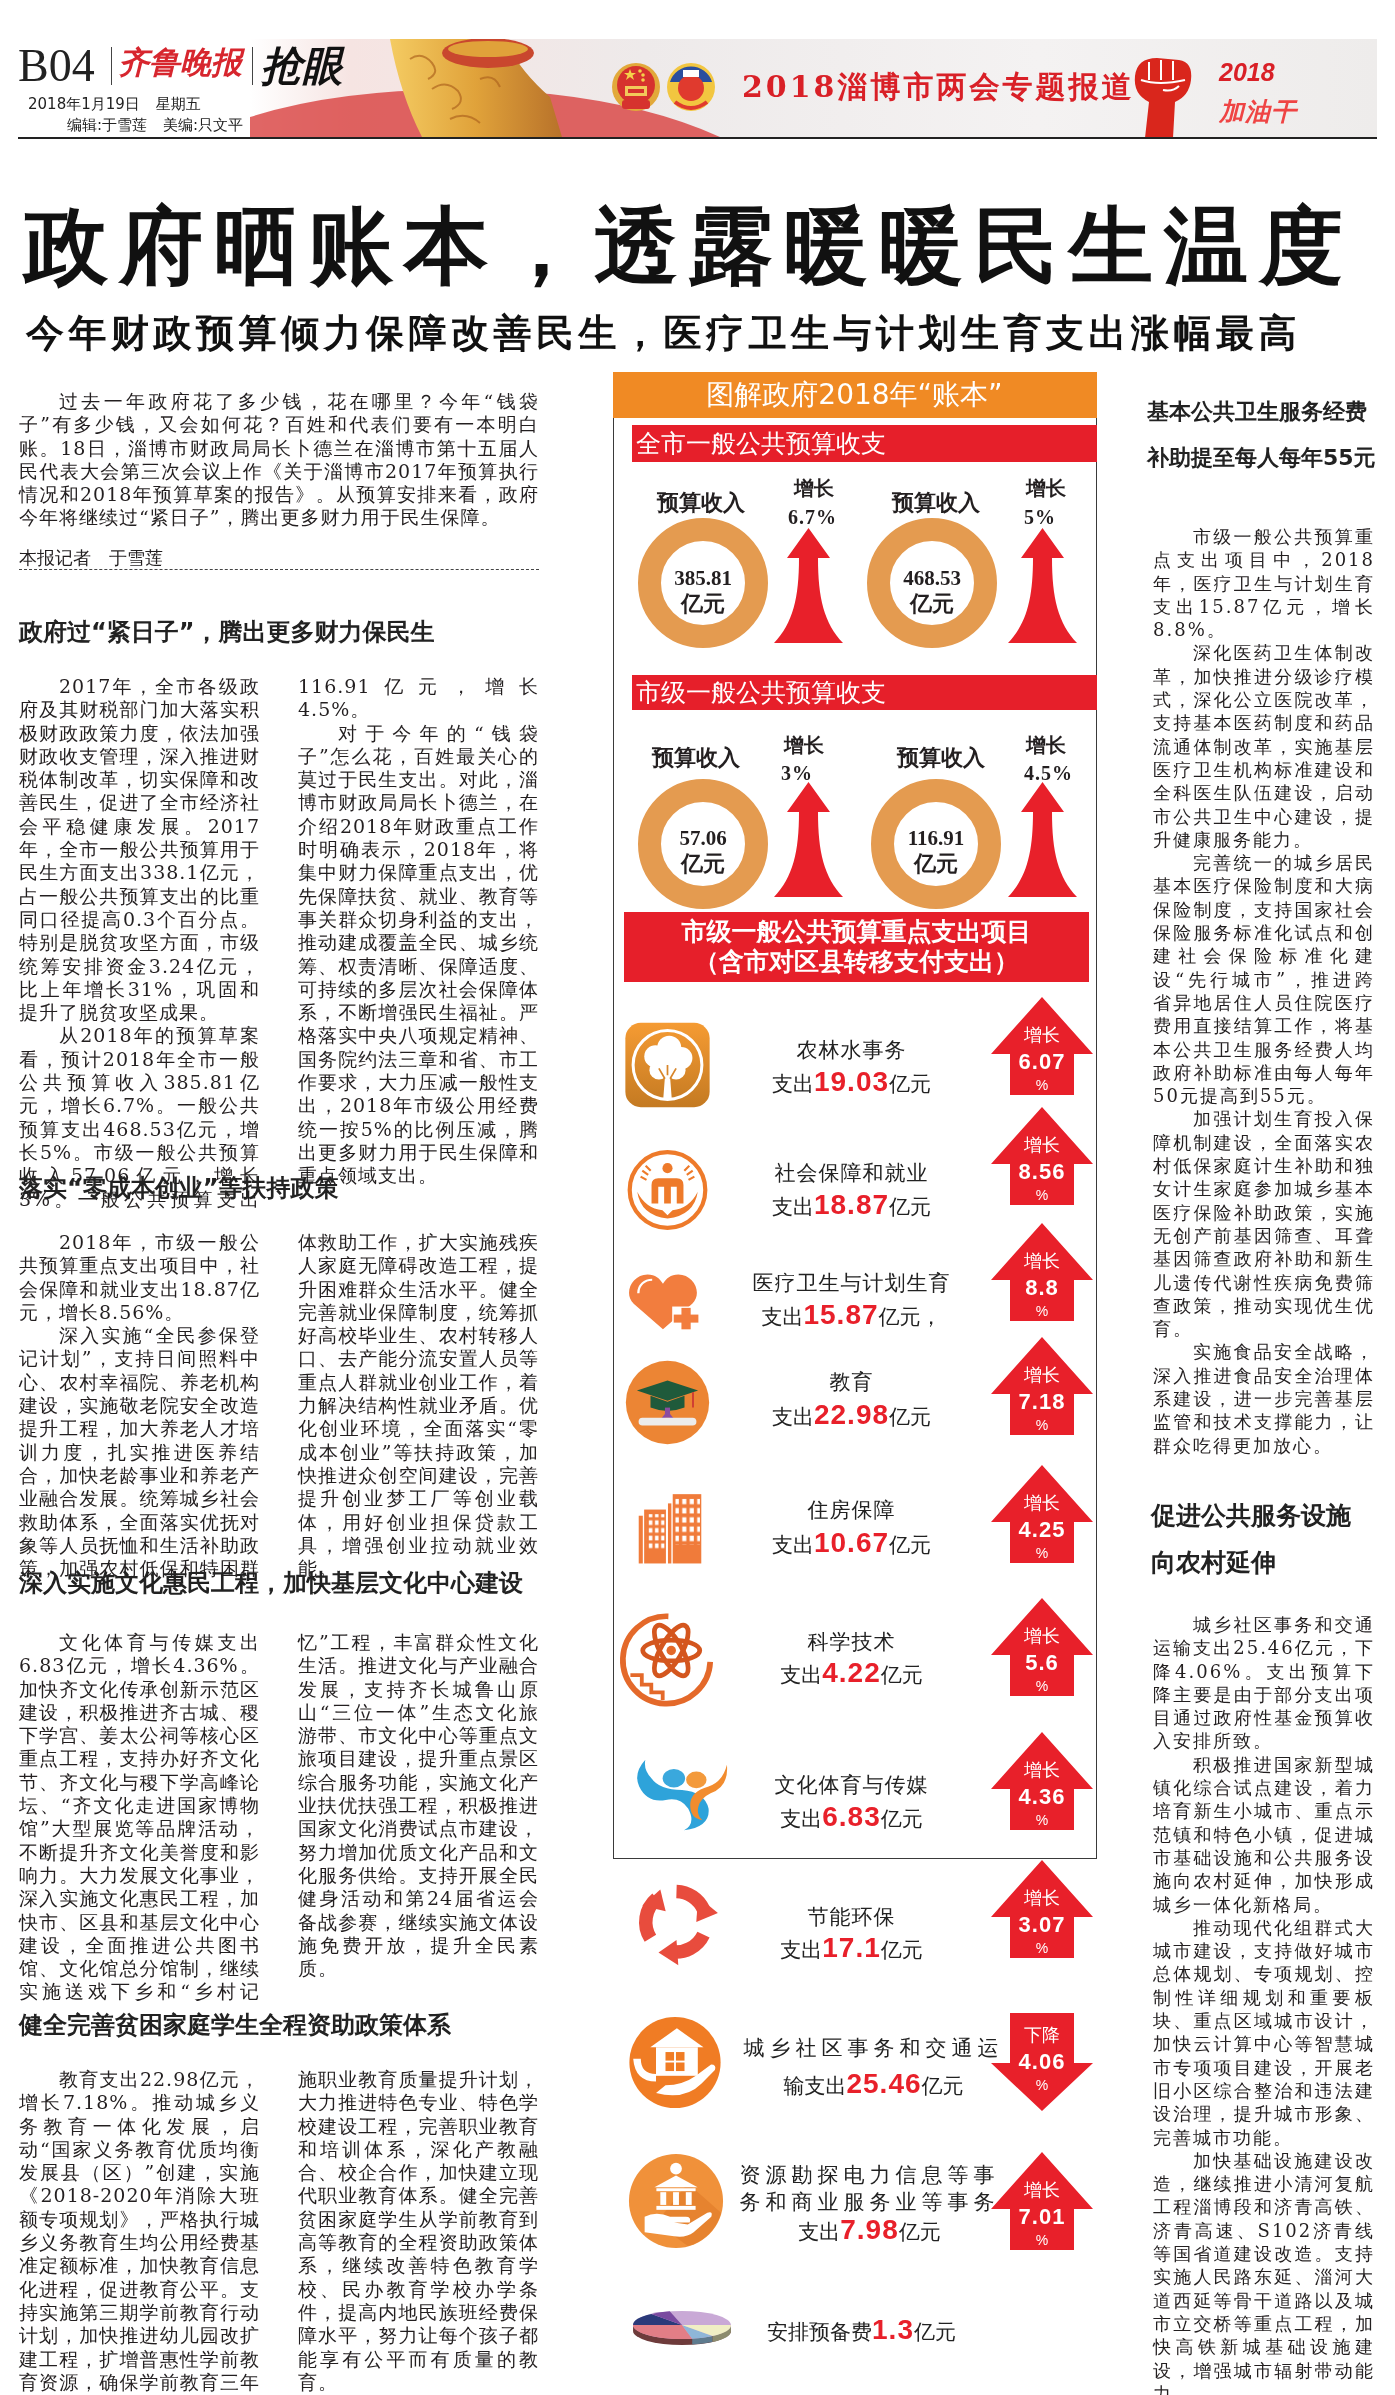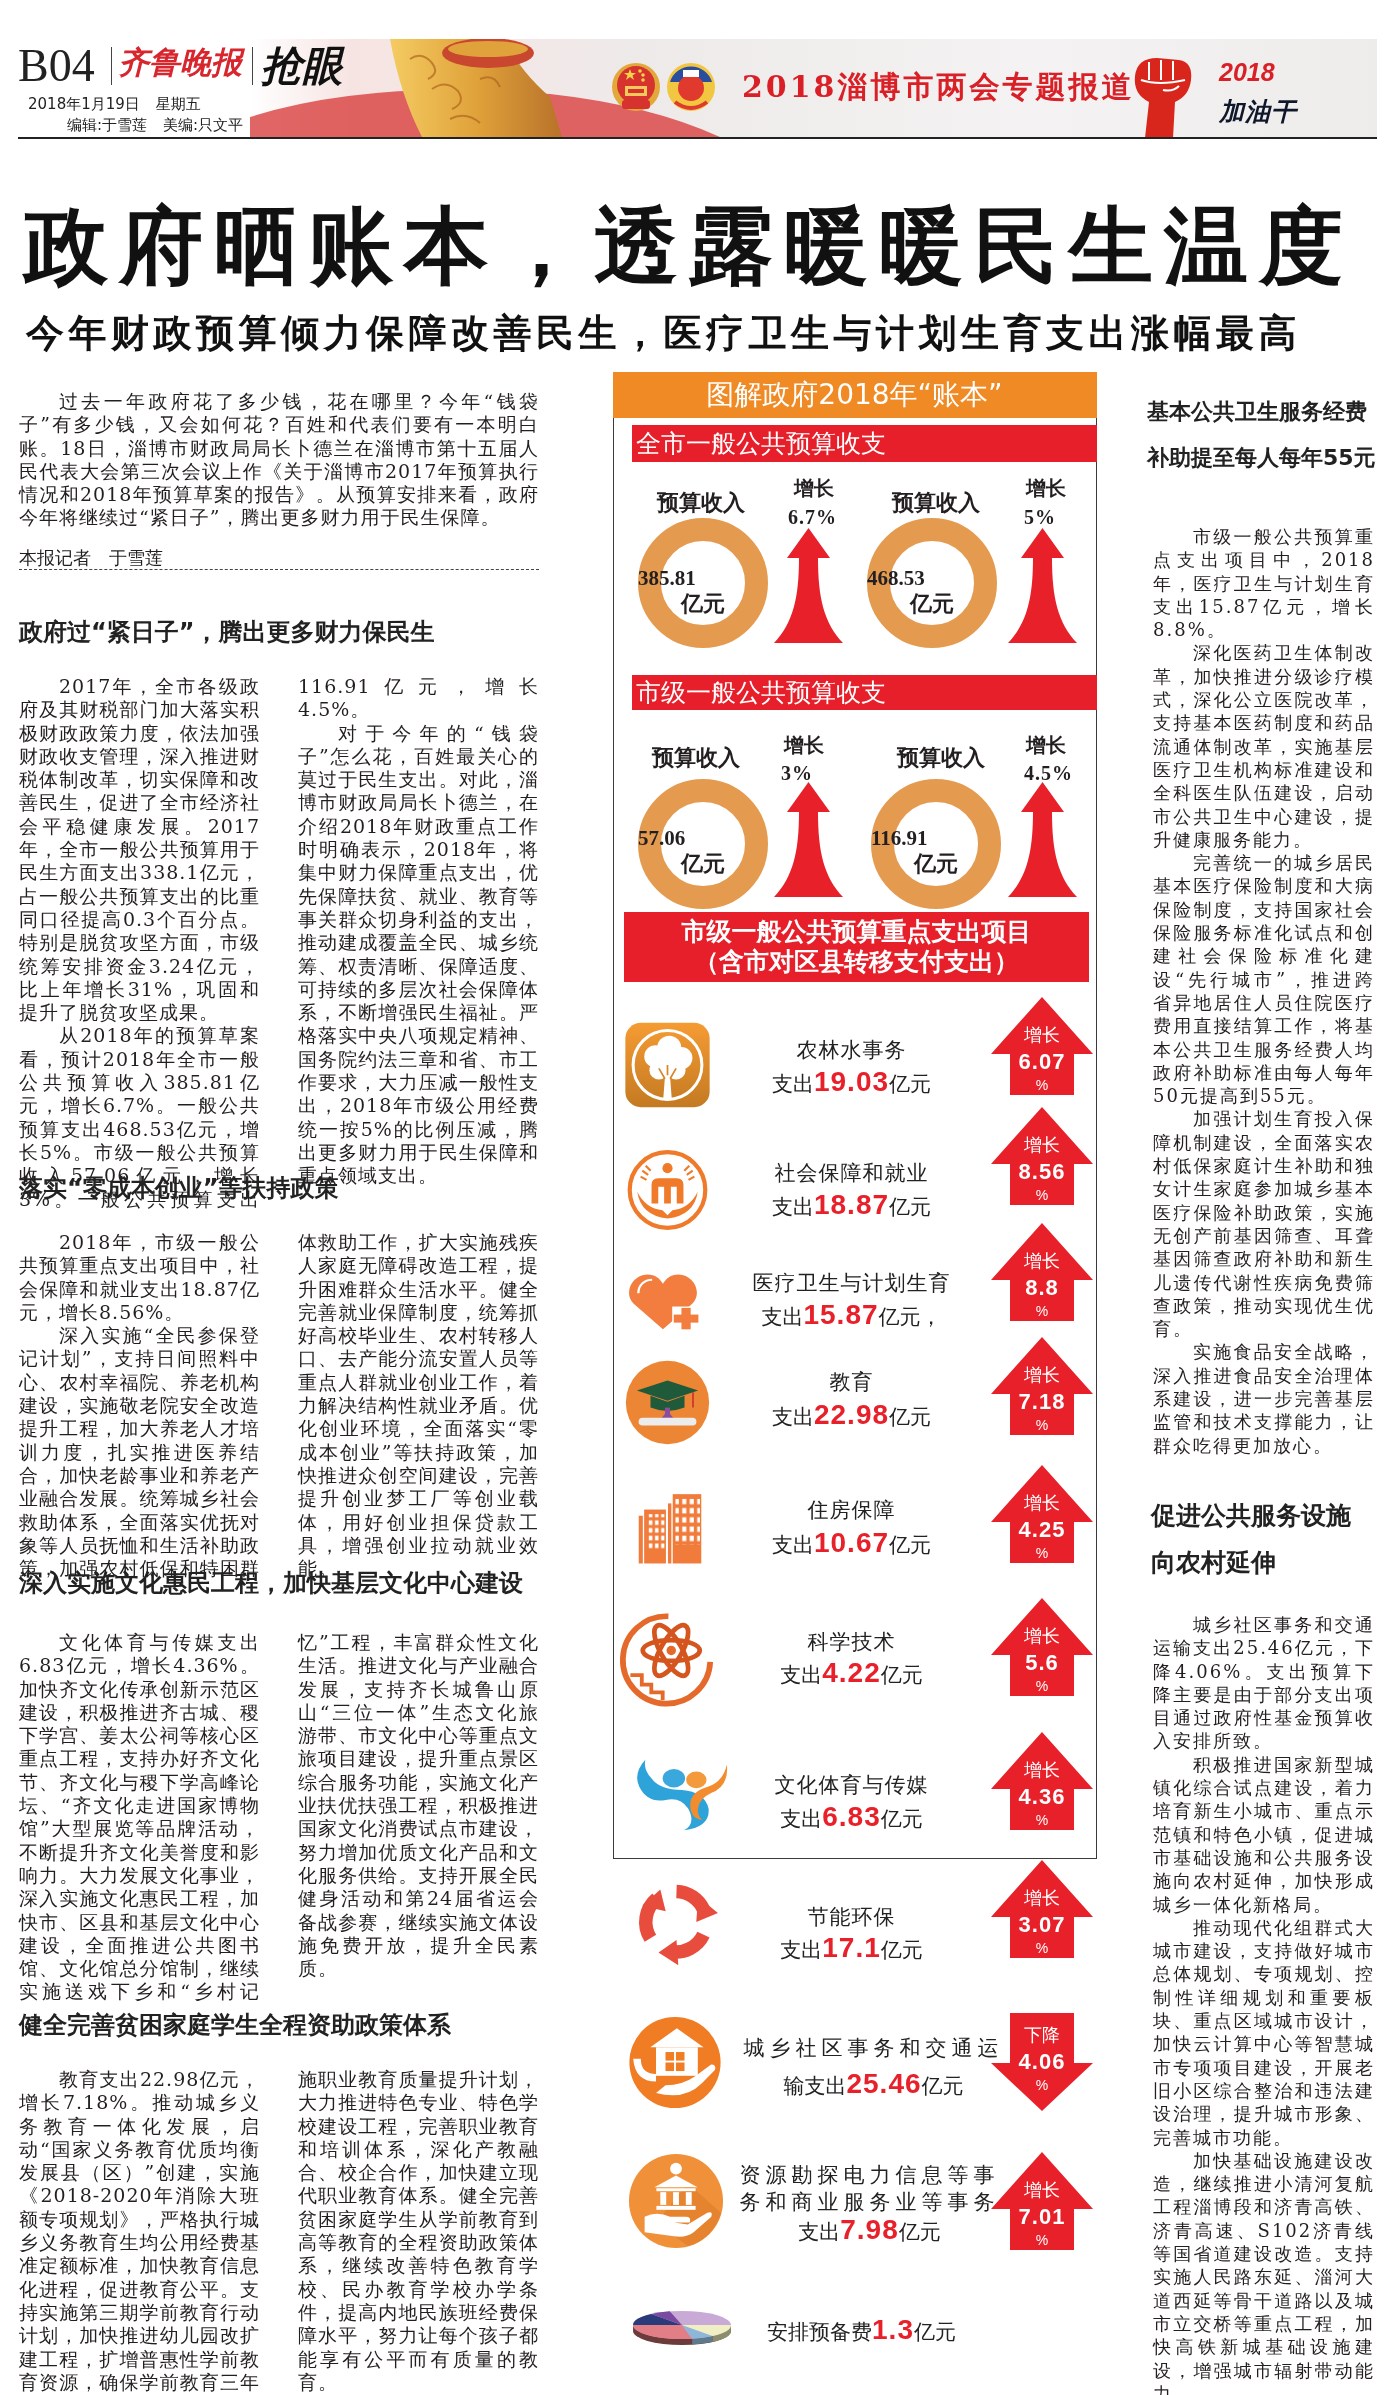--- a/index.html
+++ b/index.html
@@ -13,21 +13,21 @@
   .section-name{left:261px;top:44px;font-size:41px;line-height:44px;font-weight:bold;color:#111;white-space:nowrap;font-style:italic;}
   .dateline{left:28px;top:96px;font-size:15px;line-height:17px;color:#222;white-space:nowrap;}
   .editline{left:28px;top:117px;font-size:15px;line-height:17px;color:#222;white-space:nowrap;margin-left:39px;}
   .dateline span+span,.editline span+span{margin-left:16px;}
   .mast-rule{left:18px;top:137px;width:1359px;height:2px;background:#222;}
   .banner-bg{left:250px;top:39px;width:1127px;height:98px;}
   .emblem{top:60px;width:52px;height:54px;}
   .banner-title{left:742px;top:70px;font-family:"DejaVu Serif",serif;font-size:30px;line-height:34px;font-weight:bold;color:#D92027;letter-spacing:3px;white-space:nowrap;}
   .fist{left:1123px;top:50px;width:72px;height:88px;}
   .slogan-year{left:1219px;top:58px;font-family:"Liberation Sans",sans-serif;font-size:25px;line-height:28px;font-weight:bold;font-style:italic;color:#D92027;}
-  .slogan{left:1219px;top:98px;font-size:25px;line-height:28px;font-weight:bold;font-style:italic;color:#0f172a;letter-spacing:1px;white-space:nowrap;}
+  .slogan{left:1219px;top:98px;font-size:25px;line-height:28px;font-weight:bold;font-style:italic;color:#ef4444;letter-spacing:1px;white-space:nowrap;}
   
   .headline{left:24px;top:196px;font-size:84px;line-height:100px;font-weight:bold;letter-spacing:11px;color:#111;white-space:nowrap;}
   .subheadline{left:26px;top:311px;font-size:38px;line-height:44px;font-weight:bold;letter-spacing:4.5px;color:#111;white-space:nowrap;}
   
   .lead{left:19px;top:390px;width:520px;margin:0;font-family:"DejaVu Serif",serif;font-size:19px;line-height:23.3px;letter-spacing:1px;text-align:justify;text-indent:40px;}
   .byline{left:19px;top:546px;font-size:18px;line-height:23px;white-space:nowrap;}
   .dash{left:19px;top:569px;width:520px;height:0;border-top:1px dashed #444;}
   .sec-head{left:19px;font-size:24px;line-height:30px;font-weight:bold;color:#222;white-space:nowrap;}
   .cols{left:19px;width:520px;column-count:2;column-gap:38px;font-family:"DejaVu Serif",serif;font-size:19px;line-height:23.3px;letter-spacing:1px;text-align:justify;}
   .cols p{margin:0;text-indent:40px;}
@@ -35,21 +35,21 @@
   .side-head{left:1147px;width:240px;font-size:22px;line-height:46px;font-weight:bold;color:#222;white-space:nowrap;}
   .side-head.big{font-size:25px;line-height:47px;left:1151px;}
   .side-body{left:1153px;width:222px;font-family:"DejaVu Serif",serif;font-size:18px;line-height:23.3px;letter-spacing:2px;text-align:justify;}
   .side-body p{margin:0;text-indent:40px;}
   
   .ig-box{left:613px;top:372px;width:484px;height:1487px;box-sizing:border-box;border:1.5px solid #3a3a3a;border-top:none;}
   .ig-header{left:-1.5px;top:0;width:484px;height:46px;background:#F08A24;color:#fff;font-size:28px;line-height:46px;text-align:center;white-space:nowrap;}
   .ig-banner{left:18px;width:465px;background:#E61F2A;color:#fff;font-size:25px;padding-left:4px;box-sizing:border-box;white-space:nowrap;}
   .ig-lbl{width:100px;text-align:center;font-family:"DejaVu Serif",serif;font-weight:bold;font-size:22px;line-height:28px;white-space:nowrap;}
   .donut{width:130px;height:130px;box-sizing:border-box;border-radius:50%;border:23px solid #E49B50;background:#fff;}
-  .d-amt{width:130px;text-align:left;font-family:"Liberation Serif",serif;font-weight:bold;font-size:21px;line-height:24px;}
+  .d-amt{width:130px;text-align:center;font-family:"Liberation Serif",serif;font-weight:bold;font-size:21px;line-height:24px;}
   .d-unit{width:130px;text-align:center;font-family:"DejaVu Serif",serif;font-weight:bold;font-size:22px;line-height:26px;}
   .g-lbl{width:80px;text-align:center;font-family:"DejaVu Serif",serif;font-weight:bold;font-size:20px;line-height:26px;white-space:nowrap;}
   .g-pct{font-family:"Liberation Serif",serif;font-weight:bold;font-size:20px;line-height:26px;white-space:nowrap;letter-spacing:1px;}
   .flare{width:69px;height:115px;}
   .ig-big{left:10px;top:540px;width:465px;height:70px;background:#E61F2A;color:#fff;text-align:center;font-size:25px;line-height:30px;font-weight:bold;padding-top:5px;box-sizing:border-box;white-space:nowrap;}
   .ig-item{position:absolute;left:0;width:484px;height:100px;}
   .it-icon{position:absolute;}
   .it-icon svg{width:100%;height:100%;display:block;}
   .it-txt{position:absolute;top:0;width:275px;height:100px;text-align:center;}
   .it-title{position:absolute;left:0;width:100%;font-size:21px;line-height:28px;letter-spacing:1px;white-space:nowrap;color:#222;}

